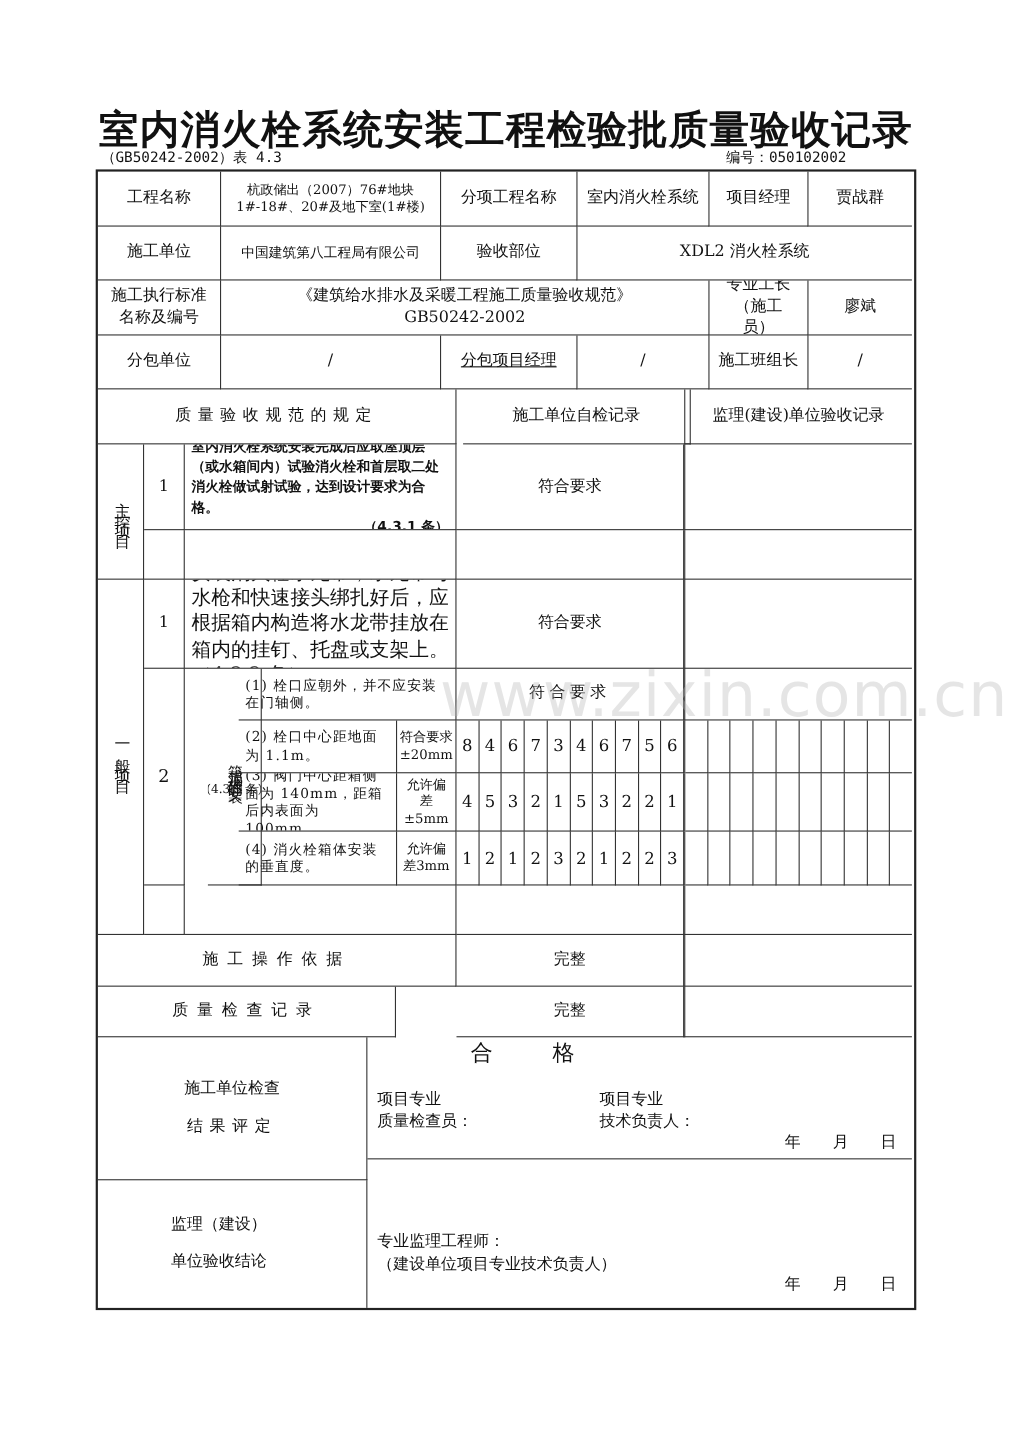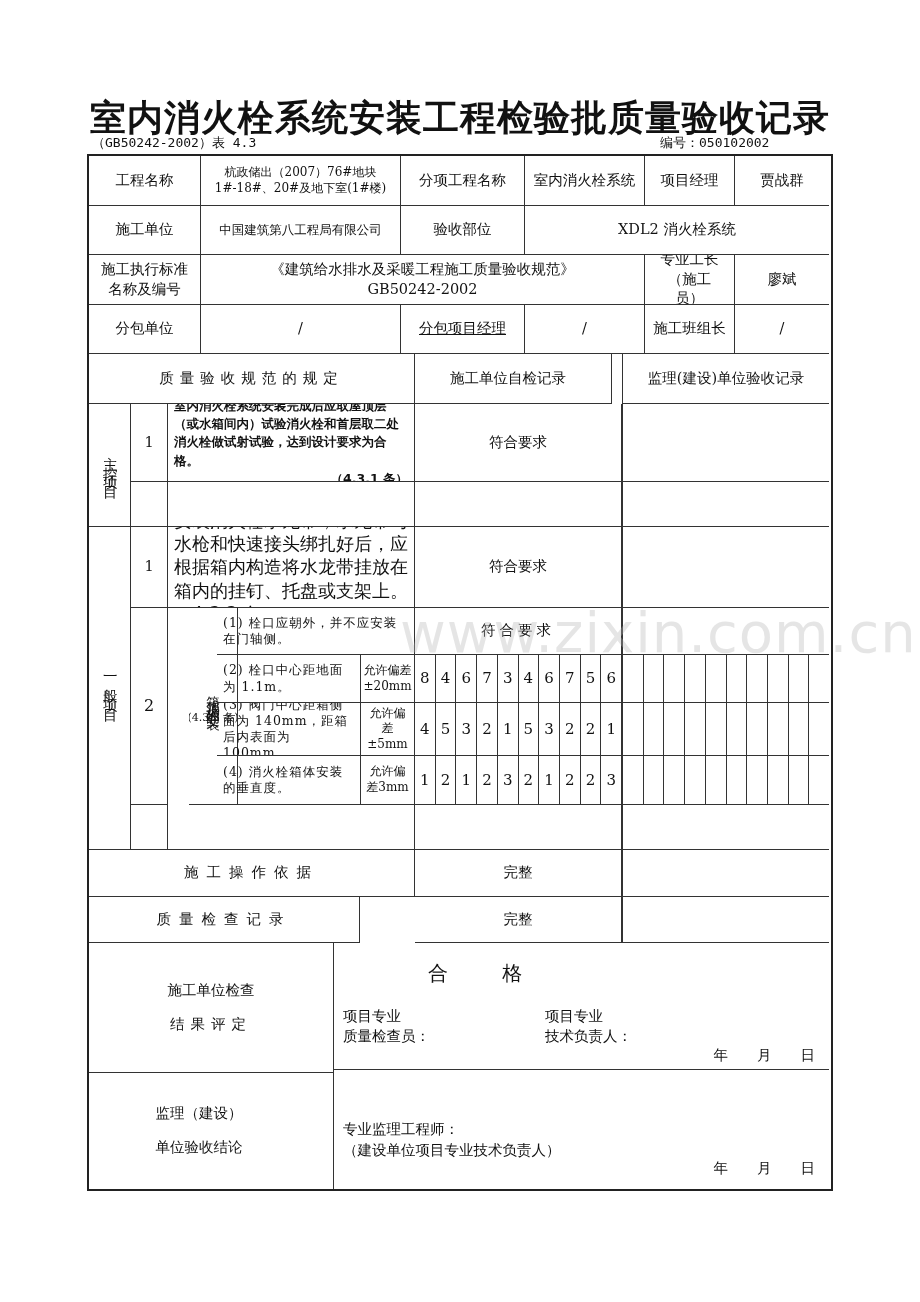--- a/index.html
+++ b/index.html
@@ -56,21 +56,21 @@
   <div class="cell" style="left:0;top:149px;width:112px;height:49px;">分包单位</div>
   <div class="cell" style="left:112px;top:149px;width:200px;height:49px;">/</div>
   <div class="cell" style="left:312px;top:149px;width:124px;height:49px;text-decoration:underline;">分包项目经理</div>
   <div class="cell" style="left:436px;top:149px;width:120px;height:49px;">/</div>
   <div class="cell" style="left:556px;top:149px;width:90px;height:49px;">施工班组长</div>
   <div class="cell noR" style="left:646px;top:149px;width:94px;height:49px;">/</div>
 
   <div class="cell" style="left:0;top:198px;width:326px;height:50px;">
       <span class="spaced2">质量验收规范的规定</span>
     </div>
-  <div class="cell" style="left:316px;top:198px;width:207px;height:50px;font-family:Liberation Serif, serif;">施工单位自检记录</div>
+  <div class="cell" style="left:332px;top:198px;width:207px;height:50px;font-family:Liberation Serif, serif;">施工单位自检记录</div>
   <div class="cell noR" style="left:533px;top:198px;width:207px;height:50px;border-left:1px solid #333;">监理(建设)单位验收记录</div>
 
   <div class="cell" style="left:0;top:248px;width:42px;height:123px;">
       <span class="vtext">主控项目</span>
     </div>
   <div class="cell" style="left:42px;top:248px;width:37px;height:78px;">1</div>
   <div class="cell left sans" style="left:79px;top:248px;width:247px;height:78px;flex-direction:column;align-items:flex-start;justify-content:center;font-weight:bold;font-size:12.5px;">
     <span>室内消火栓系统安装完成后应取屋顶层（或水箱间内）试验消火栓和首层取二处消火栓做试射试验，达到设计要求为合格。</span>
     <span style="align-self:flex-end;">（4.3.1 条）</span>
   </div>
@@ -95,21 +95,21 @@
   <div class="cell vert" style="left:79px;top:452px;width:49px;height:197px;font-size:13.5px;line-height:1.55;margin-left:21px;">
     <span style="writing-mode:vertical-rl;letter-spacing:3px;">箱式消火栓的安装</span>
     <span style="font-size:11px;white-space:nowrap;">(4.3.3 条)</span>
   </div>
 
   <div class="cell left xs" style="left:128px;top:452px;width:198px;height:47px;font-size:12.5px;letter-spacing:1px;">(1) 栓口应朝外，并不应安装在门轴侧。</div>
   <div class="cell" style="left:326px;top:452px;width:207px;height:47px;letter-spacing:4px;">符合要求</div>
   <div class="cell noR" style="left:533px;top:452px;width:207px;height:47px;border-left:1px solid #333;"></div>
 
   <div class="cell left xs" style="left:128px;top:499px;width:144px;height:48px;font-size:12.5px;letter-spacing:1px;">(2) 栓口中心距地面为 1.1m。</div>
-  <div class="cell xs" style="left:272px;top:499px;width:54px;height:48px;padding:0 3px;">允许偏差±20mm</div>
+  <div class="cell xs" style="left:272px;top:499px;width:54px;height:48px;padding:0 3px;">符合要求±20mm</div>
   <div class="abs" style="left:326px;top:499px;width:207px;height:48px;display:flex;" id="m1">
       <div class="cell" style="position: relative; flex: 1 1 0%; height: 100%; font-size: 15px;">8</div>
       <div class="cell" style="position: relative; flex: 1 1 0%; height: 100%; font-size: 15px;">4</div>
       <div class="cell" style="position: relative; flex: 1 1 0%; height: 100%; font-size: 15px;">6</div>
       <div class="cell" style="position: relative; flex: 1 1 0%; height: 100%; font-size: 15px;">7</div>
       <div class="cell" style="position: relative; flex: 1 1 0%; height: 100%; font-size: 15px;">3</div>
       <div class="cell" style="position: relative; flex: 1 1 0%; height: 100%; font-size: 15px;">4</div>
       <div class="cell" style="position: relative; flex: 1 1 0%; height: 100%; font-size: 15px;">6</div>
       <div class="cell" style="position: relative; flex: 1 1 0%; height: 100%; font-size: 15px;">7</div>
       <div class="cell" style="position: relative; flex: 1 1 0%; height: 100%; font-size: 15px;">5</div>
@@ -196,21 +196,21 @@
   <div class="cell" style="left:0;top:741px;width:271px;height:46px;">
       <span class="spaced">质量检查记录</span>
     </div>
   <div class="cell" style="left:326px;top:741px;width:207px;height:46px;">完整</div>
   <div class="cell noR" style="left:533px;top:741px;width:207px;height:46px;border-left:1px solid #333;"></div>
 
   <div class="cell vert" style="left:0;top:787px;width:245px;height:130px;">
     <span style="margin-bottom:14px;">施工单位检查</span>
     <span class="spaced2">结果评定</span>
   </div>
-  <div class="cell noR" style="left:245px;top:784px;width:495px;height:130px;display:block;">
+  <div class="cell noR" style="left:245px;top:768px;width:495px;height:130px;display:block;">
     <div class="abs" style="left:94px;top:20px;"><span class="bold-mid">合 格</span></div>
     <div class="abs" style="left:9px;top:66px;text-align:left;line-height:1.4;">
       <div>项目专业</div>
       <div>质量检查员：</div>
     </div>
     <div class="abs" style="left:211px;top:66px;text-align:left;line-height:1.4;">
       <div>项目专业</div>
       <div>技术负责人：</div>
     </div>
     <div class="abs" style="right:14px;top:106px;white-space:pre;">年　　月　　日</div>

